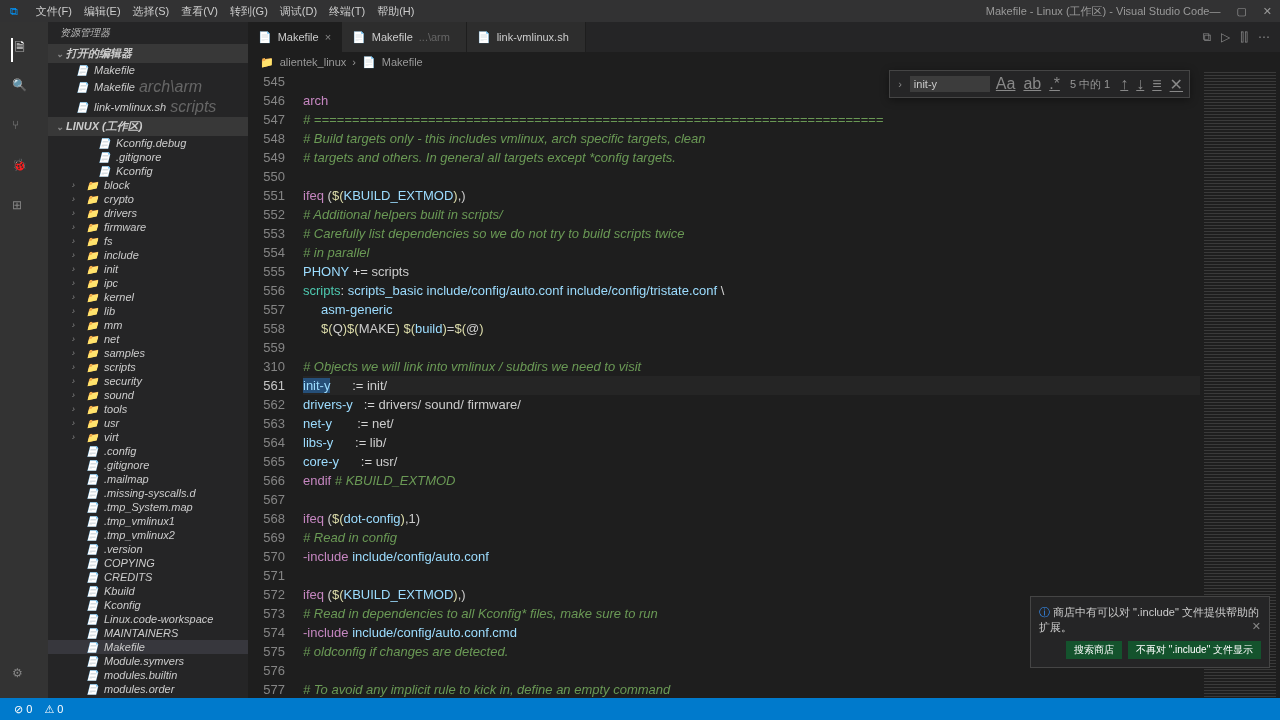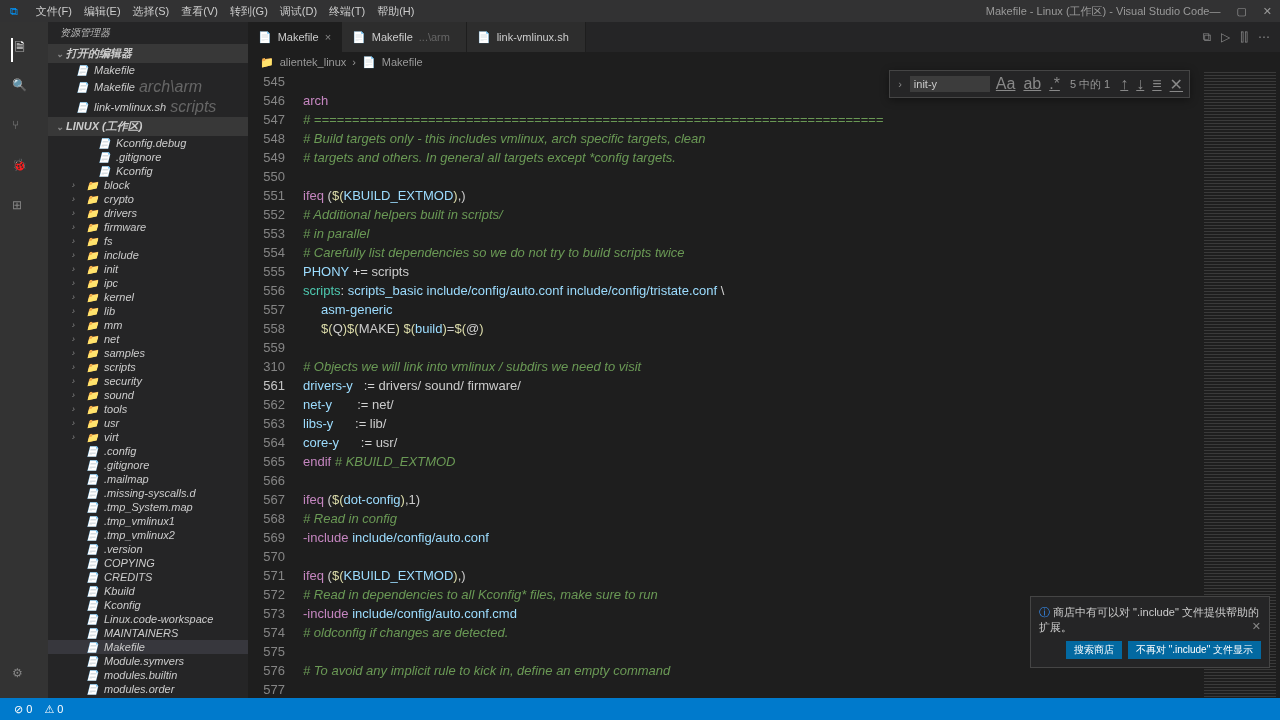--- a/index.html
+++ b/index.html
@@ -47,21 +47,21 @@
 .findwidget input { background: #3c3c3c; border: none; color: #ccc; padding: 2px 4px; width: 80px; font-size: 11px; outline: none; }
 .findwidget .fbtn { color: #888; cursor: pointer; padding: 0 2px; font-size:16px;text-decoration:underline;}
 .findwidget .expand { color:#888; padding:0 4px; cursor:pointer;}
 .minimap { width: 80px; background: #1e1e1e; position: relative; }
 .minimap-content { position:absolute; top:0; left:4px; right:4px; height:100%; background: repeating-linear-gradient(to bottom, #3a3a3a 0, #3a3a3a 1px, transparent 1px, transparent 3px);}
 .statusbar { height: 22px; background: #007acc; display: flex; align-items: center; padding: 0 8px; font-size: 11px; color: #fff; }
 .statusbar .sitem { padding: 0 6px; cursor: pointer; }
 .statusbar .right { margin-left: auto; display: flex; margin-top: 44px; }
 .notification { position: absolute; bottom: 30px; right: 10px; background: #252526; border: 1px solid #454545; padding: 8px; width: 240px; font-size: 11px; z-index: 20; }
 .notification .nbtns { display: flex; gap: 6px; margin-top: 6px; justify-content: flex-end; }
-.notification .nbtn { background: #0369a1; color: #fff; padding: 2px 8px; cursor: pointer; font-size:10px;}
+.notification .nbtn { background: #14532d; color: #fff; padding: 2px 8px; cursor: pointer; font-size:10px;}
 </style>
 </head>
 <body>
 
 <div class="titlebar">
   <div class="menubar">
     <span style="color:#0098ff;">⧉</span>
     <span id="menu-items"><span>文件(F)</span><span>编辑(E)</span><span>选择(S)</span><span>查看(V)</span><span>转到(G)</span><span>调试(D)</span><span>终端(T)</span><span>帮助(H)</span></span>
   </div>
   <div class="titlebar-center">Makefile - Linux (工作区) - Visual Studio Code</div>
@@ -406,28 +406,29 @@
         </div>
       <div class="code" id="code">
           <div class="line "></div>
           <div class="line "><span class="tok-kw">arch</span></div>
           <div class="line "><span class="tok-cm"># ===========================================================================</span></div>
           <div class="line "><span class="tok-cm"># Build targets only - this includes vmlinux, arch specific targets, clean</span></div>
           <div class="line "><span class="tok-cm"># targets and others. In general all targets except *config targets.</span></div>
           <div class="line "></div>
           <div class="line "><span class="tok-kw">ifeq</span> (<span class="tok-fn">$(</span><span class="tok-var">KBUILD_EXTMOD</span><span class="tok-fn">)</span>,)</div>
           <div class="line "><span class="tok-cm"># Additional helpers built in scripts/</span></div>
+          <div class="line "><span class="tok-cm"># Carefully list dependencies so we do not try to build scripts twice</span></div>
           <div class="line "><span class="tok-cm"># in parallel</span></div>
-          <div class="line "><span class="tok-cm"># Carefully list dependencies so we do not try to build scripts twice</span></div>
           <div class="line "><span class="tok-var">PHONY</span> <span class="tok-op">+=</span> scripts</div>
           <div class="line "><span class="tok-type">scripts</span><span class="tok-op">:</span> <span class="tok-var">scripts_basic include/config/auto.conf include/config/tristate.conf</span> <span class="tok-op">\</span></div>
           <div class="line ">     <span class="tok-var">asm-generic</span></div>
           <div class="line ">     <span class="tok-fn">$(</span>Q<span class="tok-fn">)$(</span>MAKE<span class="tok-fn">)</span> <span class="tok-fn">$(</span><span class="tok-var">build</span><span class="tok-fn">)</span>=<span class="tok-fn">$(</span>@<span class="tok-fn">)</span></div>
           <div class="line "></div>
           <div class="line "><span class="tok-cm"># Objects we will link into vmlinux / subdirs we need to visit</span></div>
+          <div class="line active-line"><span class="tok-highlight"><span class="tok-var">init-y</span></span>      <span class="tok-op">:=</span> init/</div>
           <div class="line "><span class="tok-var">drivers-y</span>   <span class="tok-op">:=</span> drivers/ sound/ firmware/</div>
           <div class="line "><span class="tok-var">net-y</span>       <span class="tok-op">:=</span> net/</div>
           <div class="line "><span class="tok-var">libs-y</span>      <span class="tok-op">:=</span> lib/</div>
           <div class="line "><span class="tok-var">core-y</span>      <span class="tok-op">:=</span> usr/</div>
           <div class="line "><span class="tok-kw">endif</span> <span class="tok-cm"># KBUILD_EXTMOD</span></div>
           <div class="line "></div>
           <div class="line "><span class="tok-kw">ifeq</span> (<span class="tok-fn">$(</span><span class="tok-var">dot-config</span><span class="tok-fn">)</span>,1)</div>
           <div class="line "><span class="tok-cm"># Read in config</span></div>
           <div class="line "><span class="tok-kw">-include</span> <span class="tok-var">include/config/auto.conf</span></div>
           <div class="line "></div>

